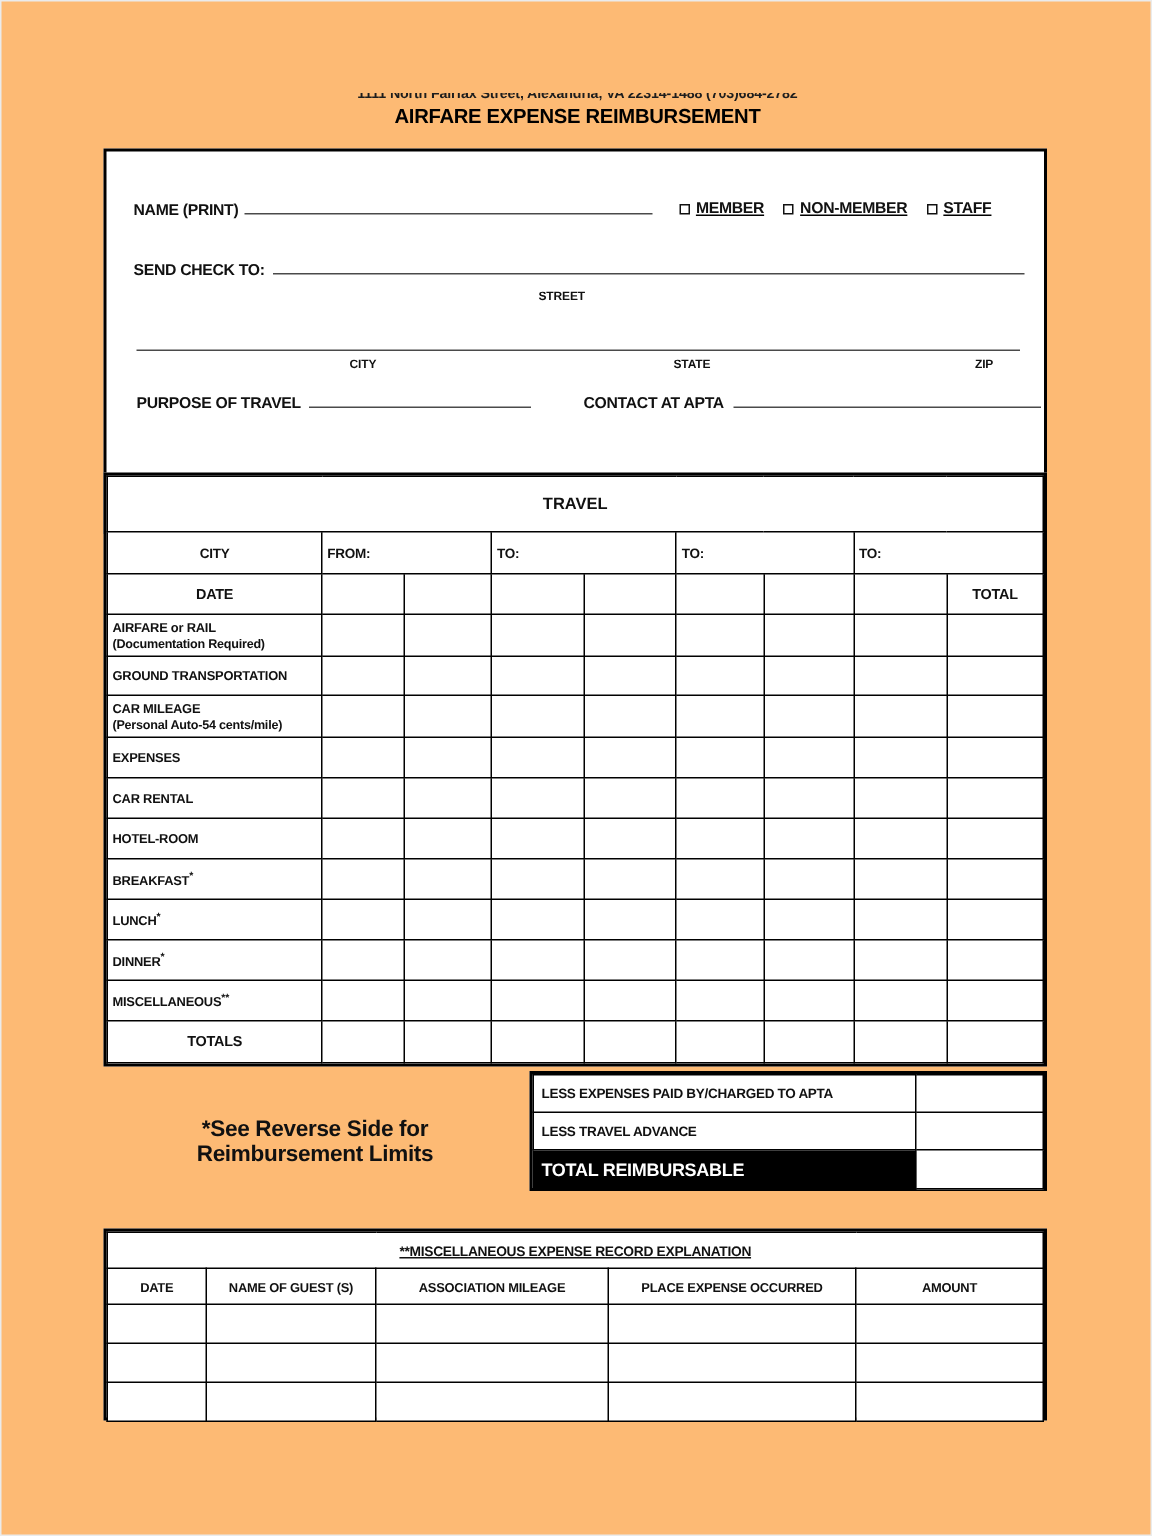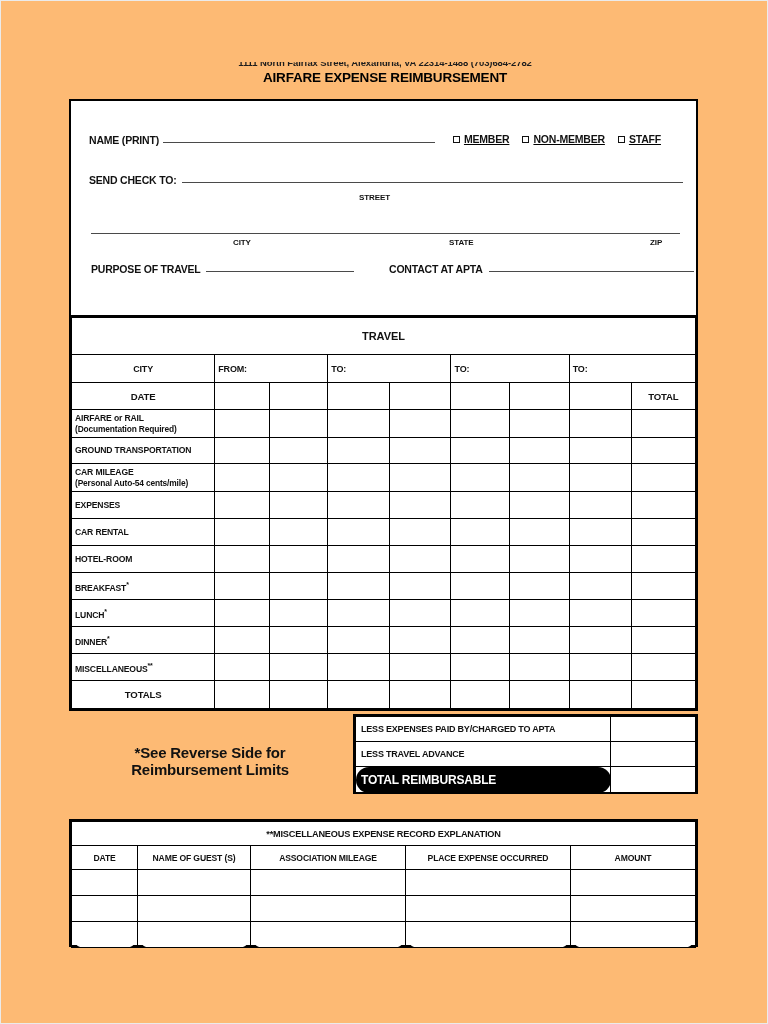--- a/index.html
+++ b/index.html
@@ -148,21 +148,21 @@
     font-weight: bold;
     color: #111;
     letter-spacing: -0.15px;
     padding: 0 3px;
     vertical-align: middle;
     background: #fff;
   }
   td.nb-l { border-left: none; }
   td.nb-r { border-right: none; }
   td.nb-t { border-top: none; }
-  td.nb-b { border-bottom: none; border-radius: 14px; }
+  td.nb-b { border-bottom: none; }
   .travel-title {
     text-align: center;
     font-size: 11px !important;
     letter-spacing: 0px !important;
   }
   .cap-cell { font-size: 9px !important; }
   .rowlabel { font-size: 8.6px; line-height: 11px; }
   .rowlabel .sub { display: block; font-size: 8.4px; }
   .ctr { text-align: center; }
   .sup { font-size: 7px; vertical-align: super; }
@@ -227,20 +227,21 @@
     font-size: 8.6px;
     font-weight: bold;
     color: #111;
     letter-spacing: -0.15px;
     text-align: center;
     background: #fff;
   }
   .misc-title {
     font-size: 9.2px !important;
     letter-spacing: -0.2px !important;
+    text-decoration: underline;
   }
 </style>
 </head>
 <body>
 
 <div id="page">
 
   <div class="masthead">
     <div class="org-address">1111 North Fairfax Street, Alexandria, VA 22314-1488 (703)684-2782</div>
     <div class="form-title">AIRFARE EXPENSE REIMBURSEMENT</div>

